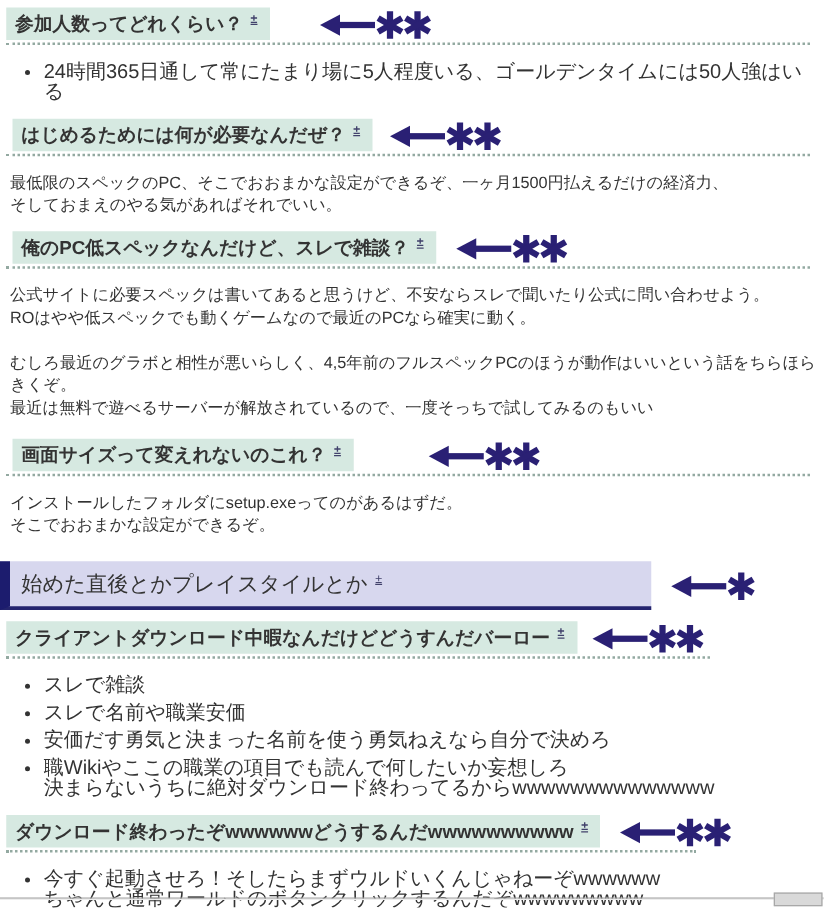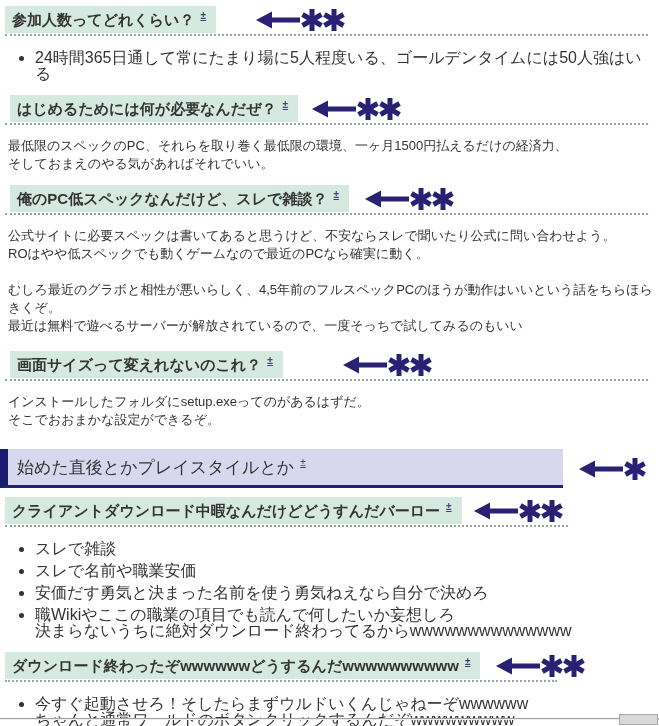--- a/index.html
+++ b/index.html
@@ -34,21 +34,21 @@
     color: #41416b;
     text-decoration: underline;
     margin-left: 6px;
     cursor: pointer;
   }
 
   
   .h2box { display: flex; align-items: center; margin-top: 20px; }
   .h2inner {
     box-sizing: border-box;
-    width: 563px;
+    width: 521px;
     background: #d7d7ee;
     border-left: 8px solid #1c1c6e;
     border-bottom: 3px solid #24246e;
     padding: 7px 10px 6px 9px;
     font-size: 17px;
     color: #333;
   }
 
   
   p.wikitext {
@@ -119,21 +119,21 @@
     <span class="h3bg"><span>はじめるためには何が必要なんだぜ？</span><sup class="anchor">±</sup></span>
     <svg class="annot" style="margin-left:12px" width="92" height="28" viewBox="0 0 92 28">
       <use href="#arrowshape" transform="translate(2,1)"></use>
       <use href="#star" transform="translate(58,14)"></use>
       <use href="#star" transform="translate(80,14)"></use>
     </svg>
   </div>
   <div class="dots dots-full"></div>
 
   <p class="wikitext">
-    <span>最低限のスペックのPC、それらを取り巻く最低限の環境、一ヶ月1500円払えるだけの経済力、</span><br>
+    <span>最低限のスペックのPC、そこでおおまかな設定ができるぞ、一ヶ月1500円払えるだけの経済力、</span><br>
     <span>そしておまえのやる気があればそれでいい。</span>
   </p>
 
   <div class="h3row mt">
     <span class="h3bg"><span>俺のPC低スペックなんだけど、スレで雑談？</span><sup class="anchor">±</sup></span>
     <svg class="annot" style="margin-left:14px" width="92" height="28" viewBox="0 0 92 28">
       <use href="#arrowshape" transform="translate(2,1)"></use>
       <use href="#star" transform="translate(58,14)"></use>
       <use href="#star" transform="translate(80,14)"></use>
     </svg>

